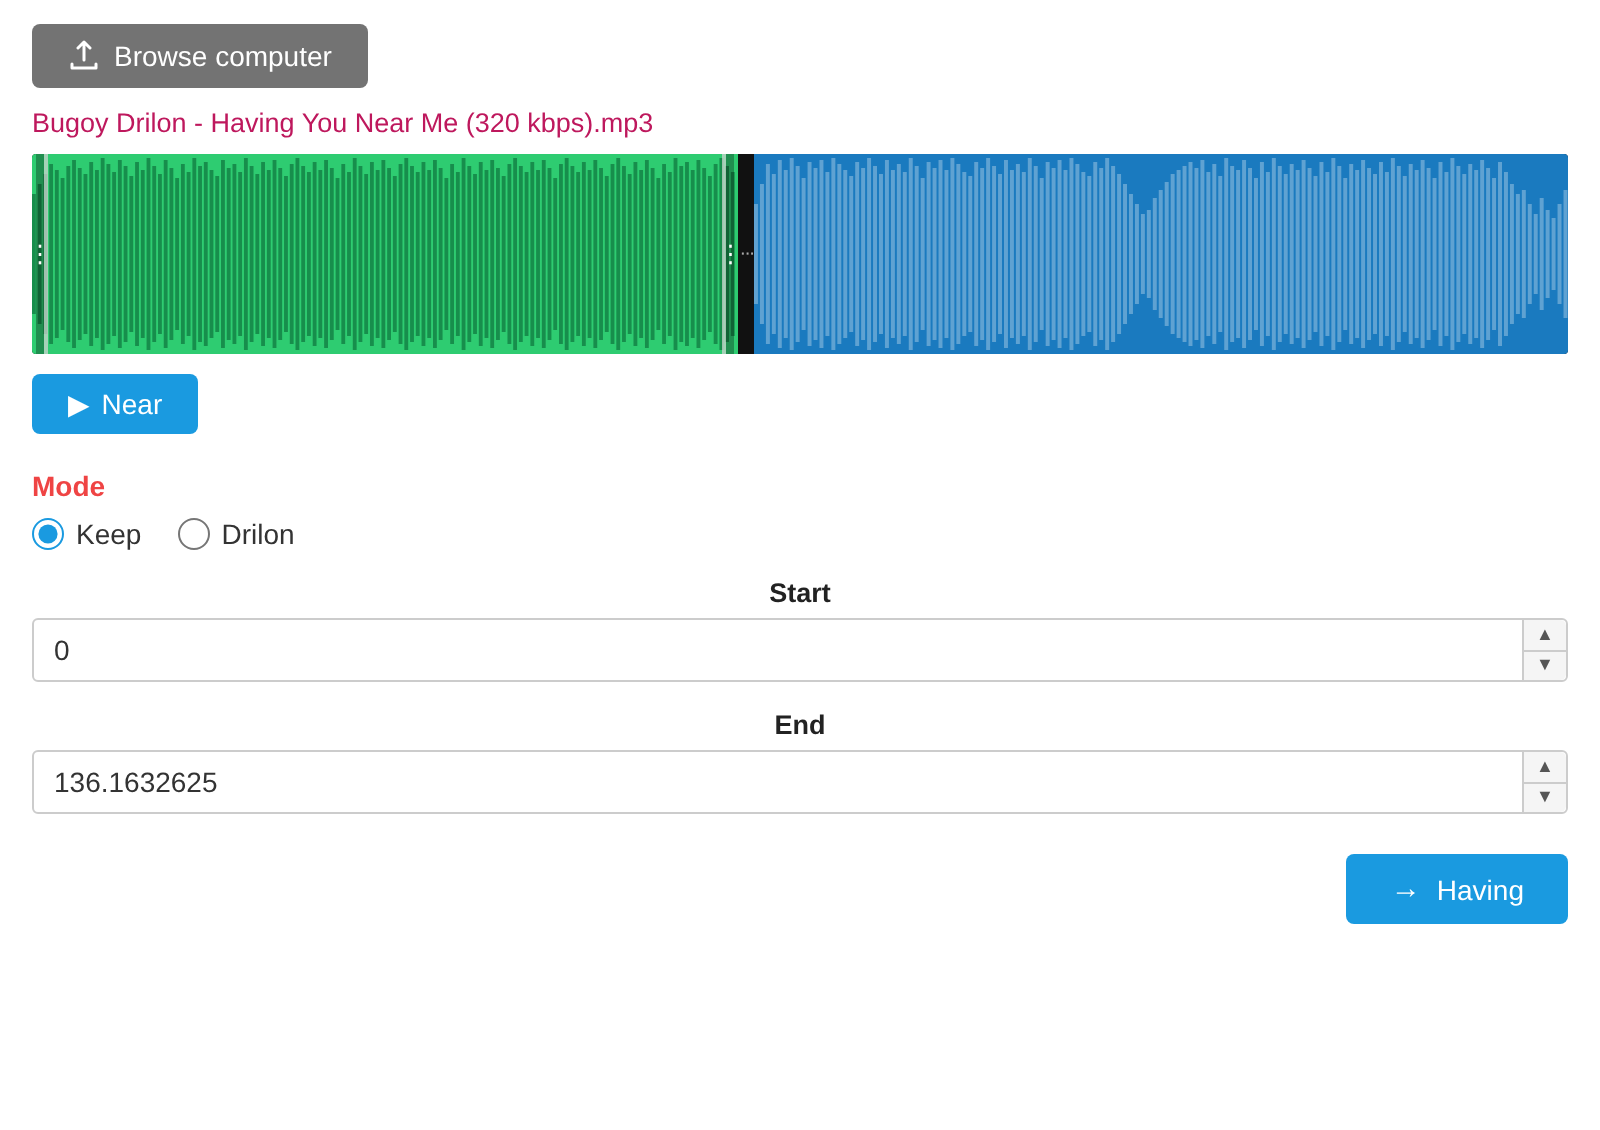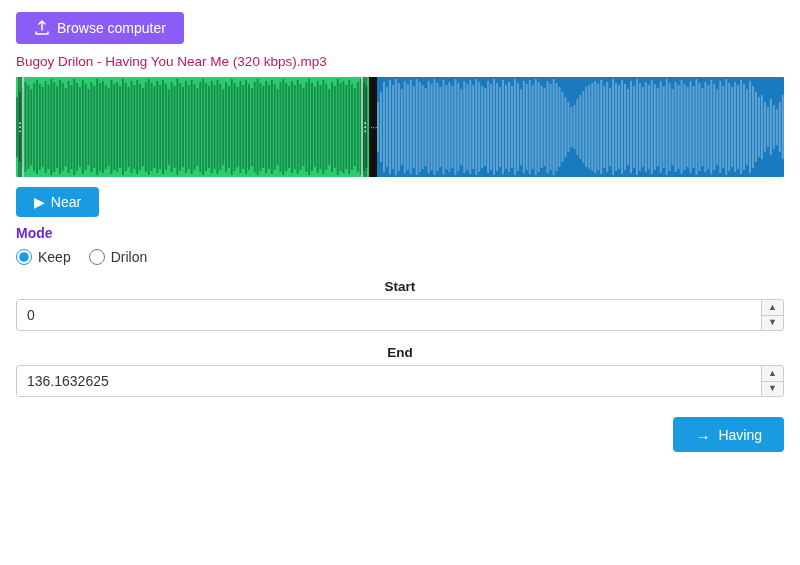--- a/index.html
+++ b/index.html
@@ -10,21 +10,21 @@
       font-size: 14px;
       padding: 12px 16px;
       width: 800px;
       min-height: 565px;
     }
 
     .browse-btn {
       display: inline-flex;
       align-items: flex-start;
       gap: 7px;
-      background: #8b5cf6;
+      background: #737373;
       color: #fff;
       border: none;
       border-radius: 4px;
       padding: 8px 18px;
       font-size: 14px;
       cursor: pointer;
       font-weight: 500;
     }
 
     .file-name {
@@ -140,23 +140,23 @@
       padding: 7px 18px;
       font-size: 14px;
       cursor: pointer;
       margin-top: 10px;
       font-weight: 500;
     }
 
     .section-label {
       font-size: 14px;
       font-weight: 600;
-      margin-top: 8px;
+      margin-top: 18px;
       margin-bottom: 8px;
-      color: #6d28d9;
+      color: #ef4444;
     }
 
     .radio-group {
       display: flex;
       align-items: flex-end;
       gap: 18px;
       margin-bottom: 4px;
     }
 
     .radio-option {

